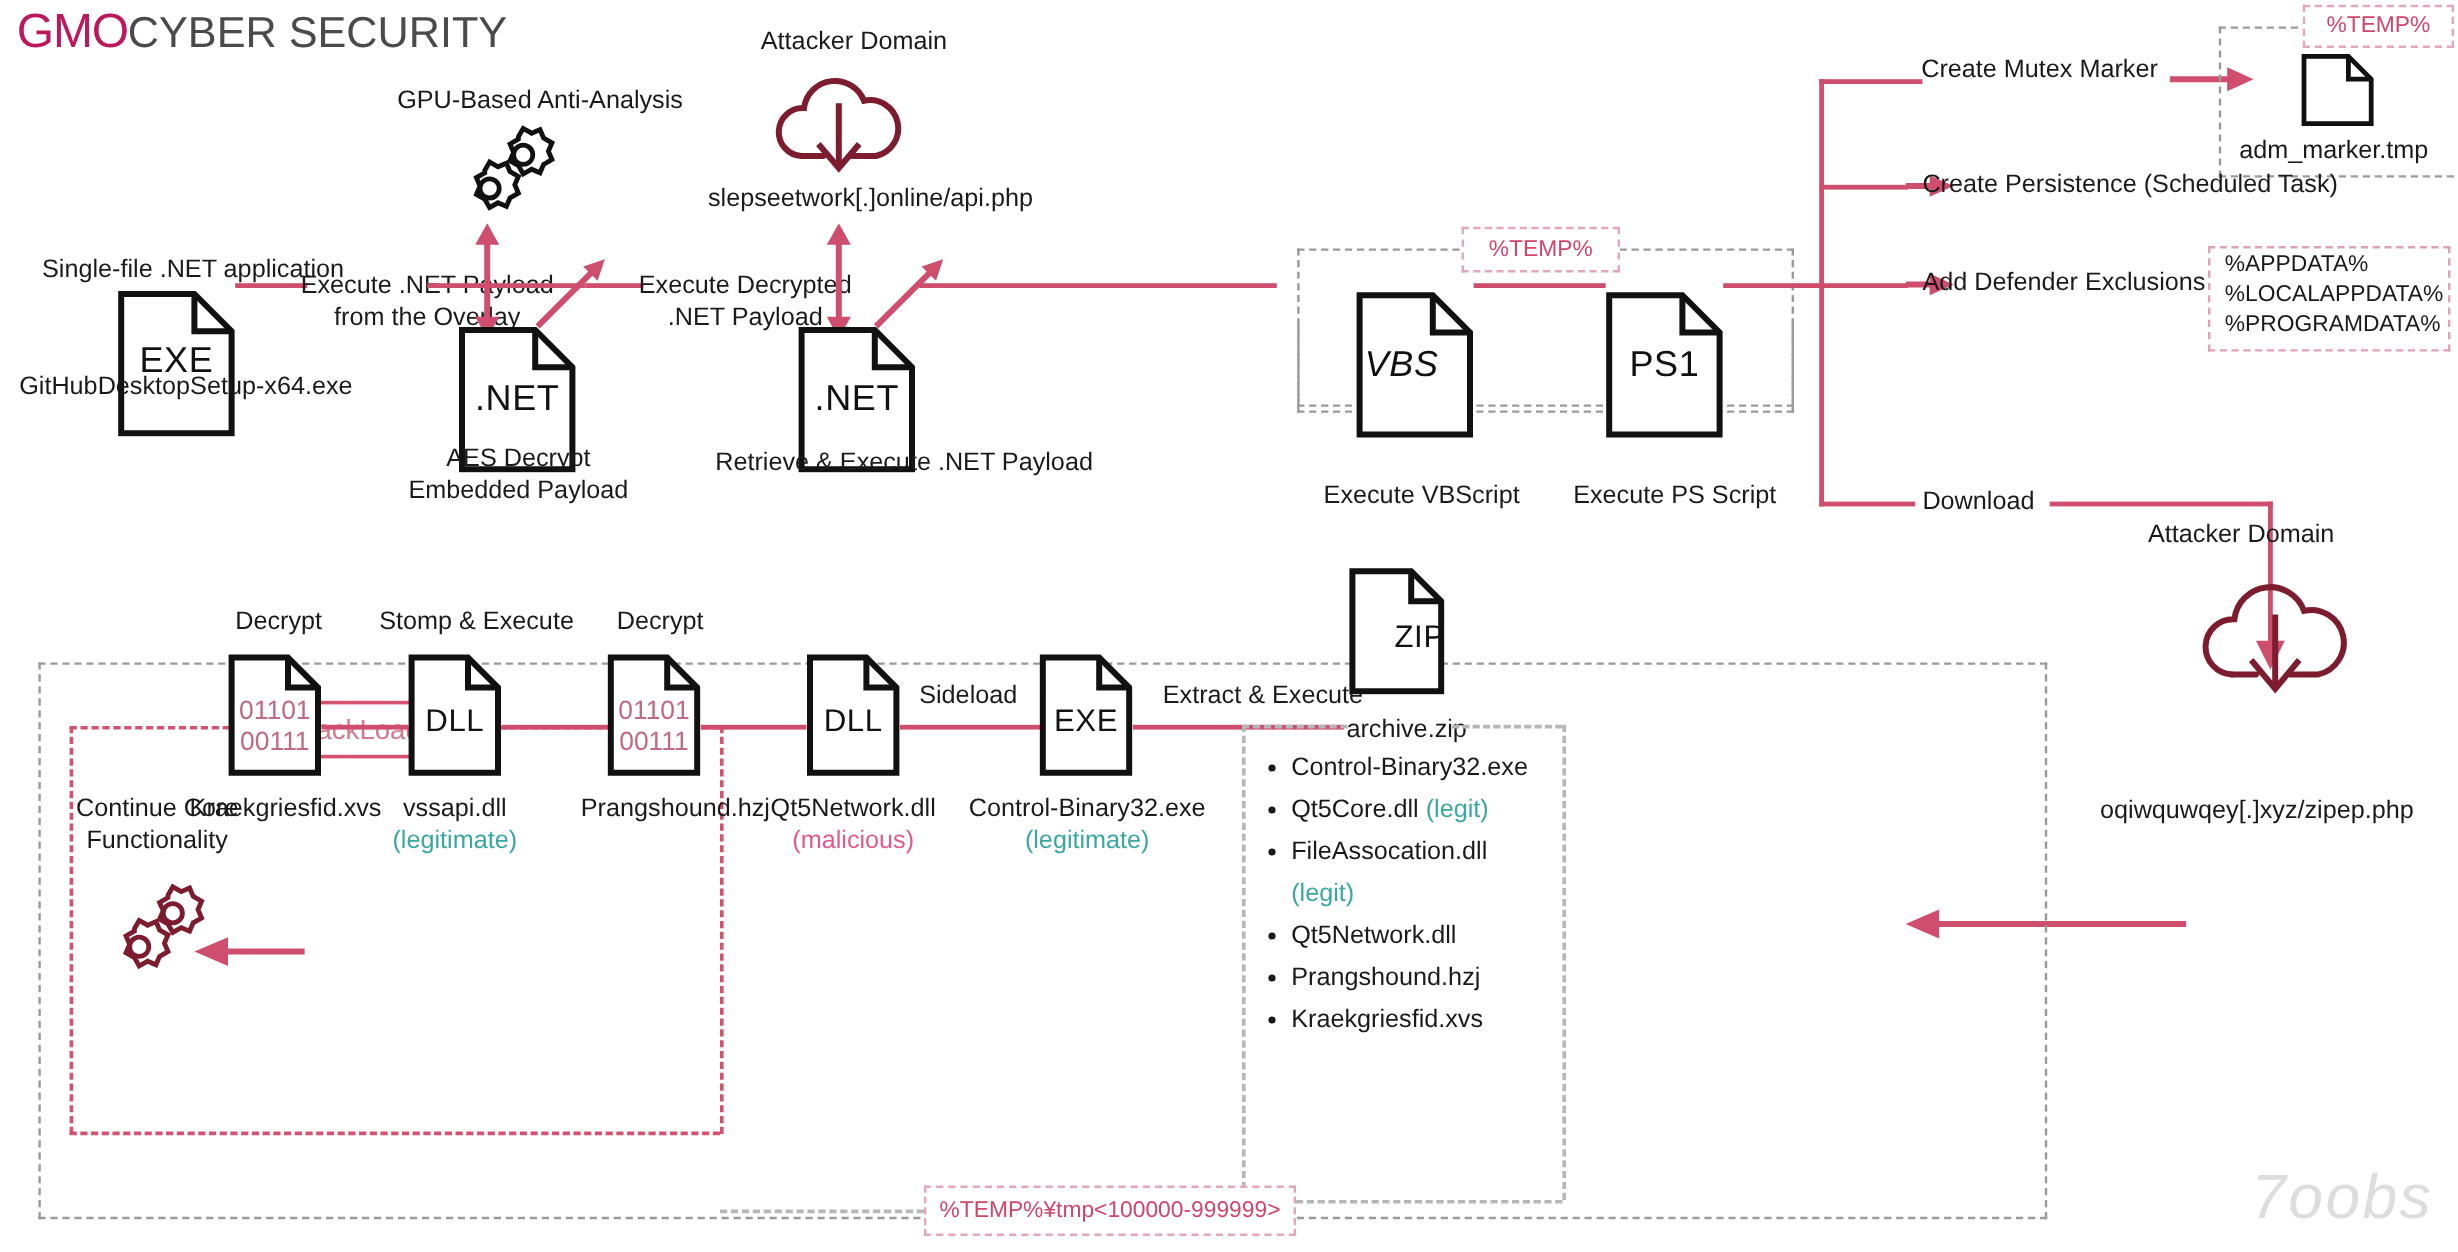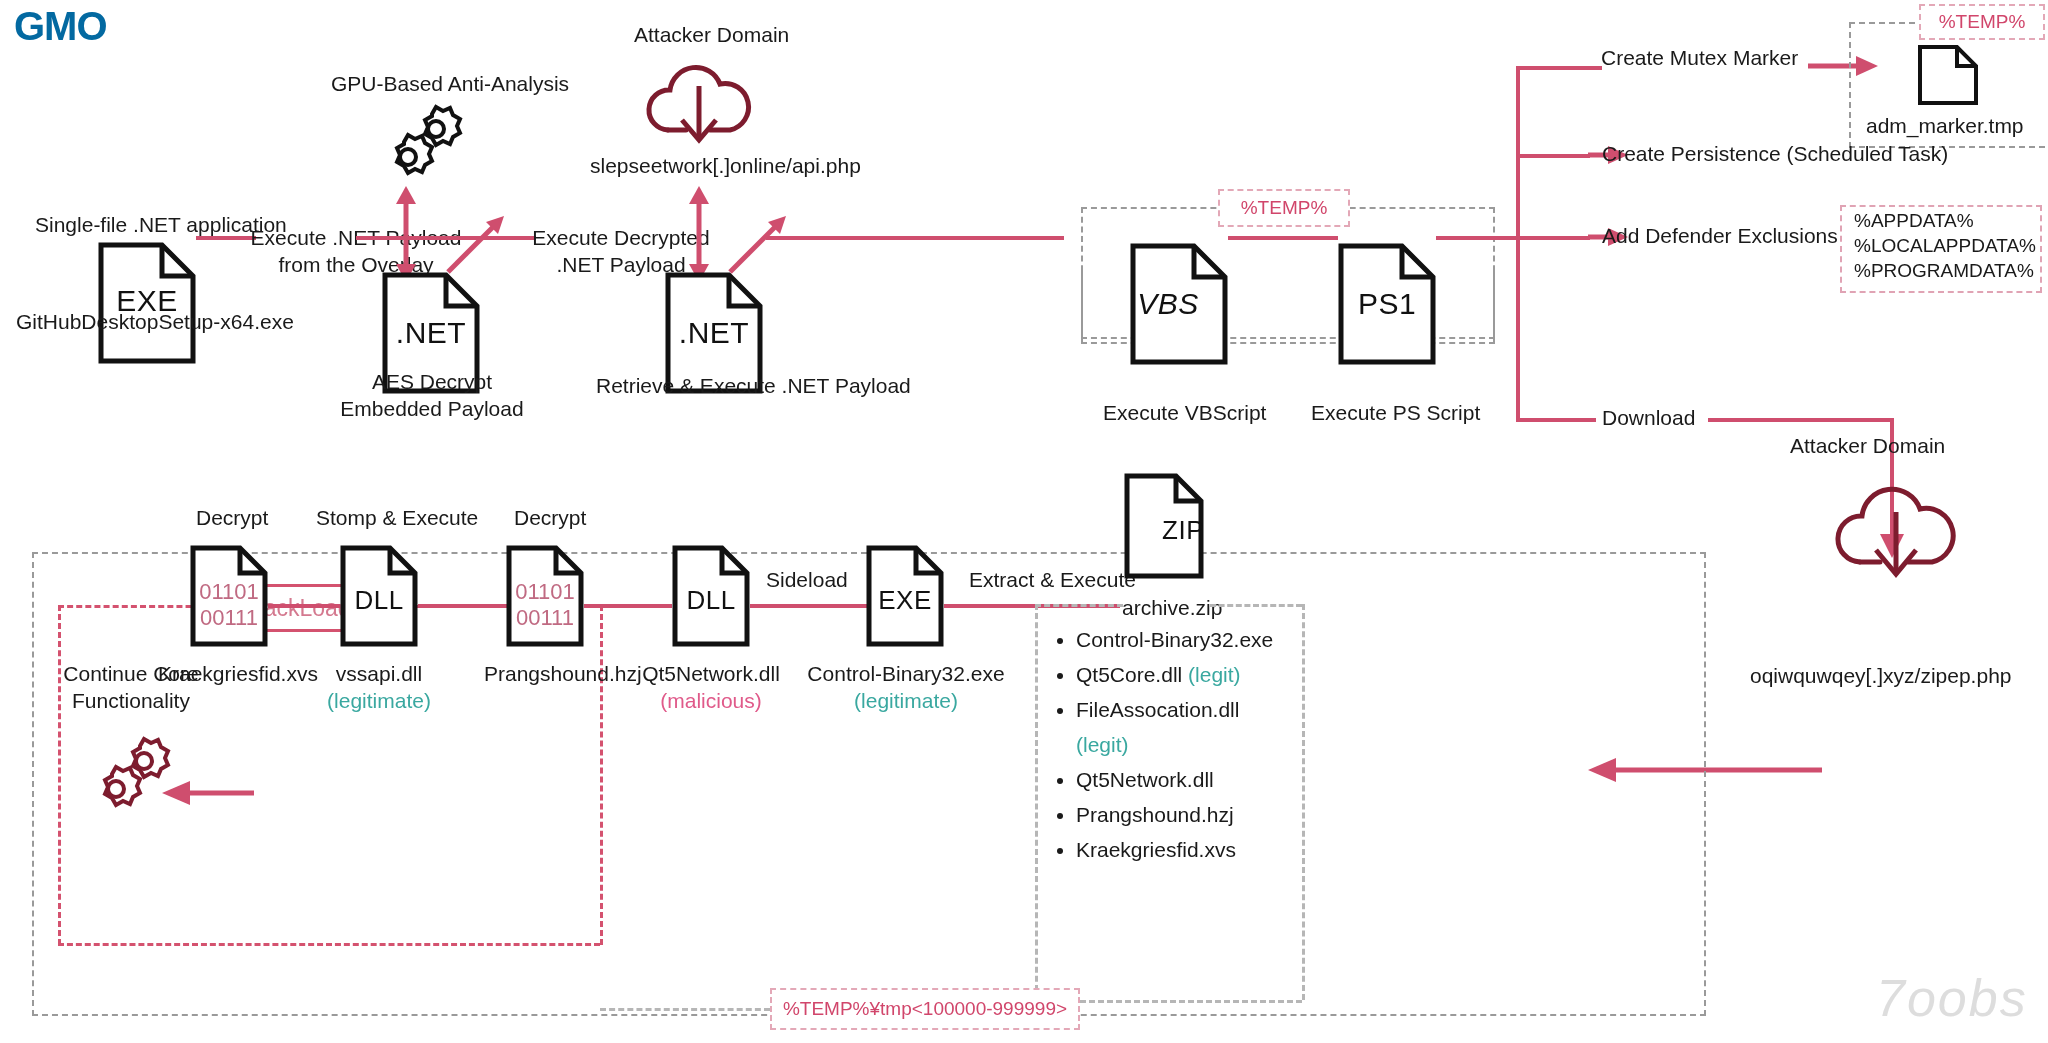--- a/index.html
+++ b/index.html
@@ -42,21 +42,22 @@
 
   
   .wm{position:absolute;color:#d8d8d8;font-size:52px;font-style:italic;
       letter-spacing:2px;opacity:.85;}
 </style>
 </head>
 <body>
 
 <div class="abs" style="left:14px;top:4px;">
   <div style="display:flex;align-items:baseline;">
-    <span style="font-size:40px;font-weight:bold;color:#0369a1;letter-spacing:-1px;">GMO</span>
+    <span style="font-size:40px;font-weight:normal;color:#be185d;letter-spacing:-1px;">GMO</span>
+    <span style="font-size:36px;color:#4a4a4a;letter-spacing:0px;">CYBER SECURITY</span>
   </div>
 </div>
 
 <div class="abs txt" style="left:35px;top:198px;margin-top:13px;">Single-file .NET application</div>
 
 <div class="file" style="left:98px;top:242px;width:98px;height:122px;">
   <svg width="98" height="122" viewBox="0 0 98 122" aria-hidden="true">
     <path d="M3 3 H64 L95 34 V119 H3 Z" fill="#fff" stroke="#111" stroke-width="5"></path>
     <path d="M64 3 V34 H95" fill="none" stroke="#111" stroke-width="5"></path>
   </svg>

